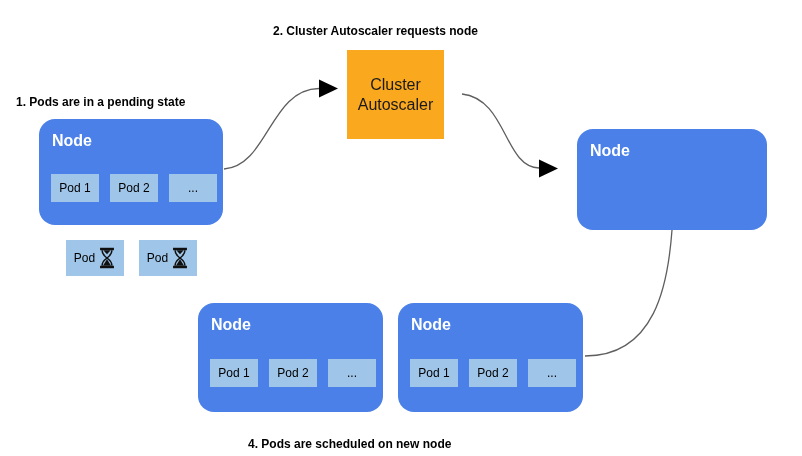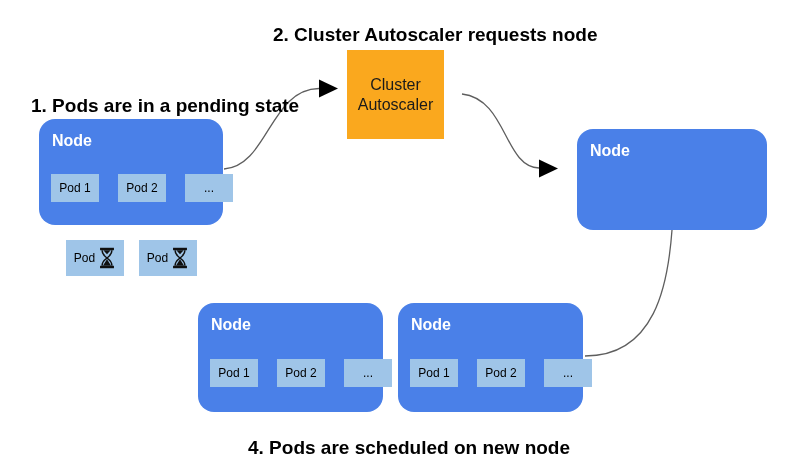--- a/index.html
+++ b/index.html
@@ -19,26 +19,26 @@
   }
   .connector {
     fill: none;
     stroke: var(--connector-gray, #5e5e5e);
     stroke-width: 1.3;
   }
   .arrowhead { fill: var(--arrowhead-black, #000); stroke: none; }
 
   .step-label {
     position: absolute;
-    font-size: 19px;
+    font-size: 12px;
     font-weight: bold;
     color: var(--label-text, #000);
     white-space: nowrap;
   }
-  .step1 { left: 31px;  top: 95px;  }
+  .step1 { left: 16px;  top: 95px;  }
   .step2 { left: 273px; top: 24px;  }
   .step3 { left: 570px; top: 103px; }
   .step4 { left: 248px; top: 437px; }
 
   .autoscaler {
     position: absolute;
     left: 347px; top: 50px;
     width: 97px; height: 89px;
     background: var(--autoscaler-orange, #faa81e);
     display: flex;
@@ -60,21 +60,21 @@
     position: absolute;
     left: 13px; top: 13px;
     font-size: 16px;
     font-weight: bold;
     color: var(--node-title-text, #fff);
   }
   .pod-row {
     position: absolute;
     left: 12px; top: 55px;
     display: flex;
-    gap: 19px;
+    gap: 11px;
   }
   .pod {
     width: 48px; height: 28px;
     background: var(--pod-light-blue, #9fc5e8);
     color: #000;
     font-size: 12px;
     display: flex;
     align-items: center;
     justify-content: center;
   }

